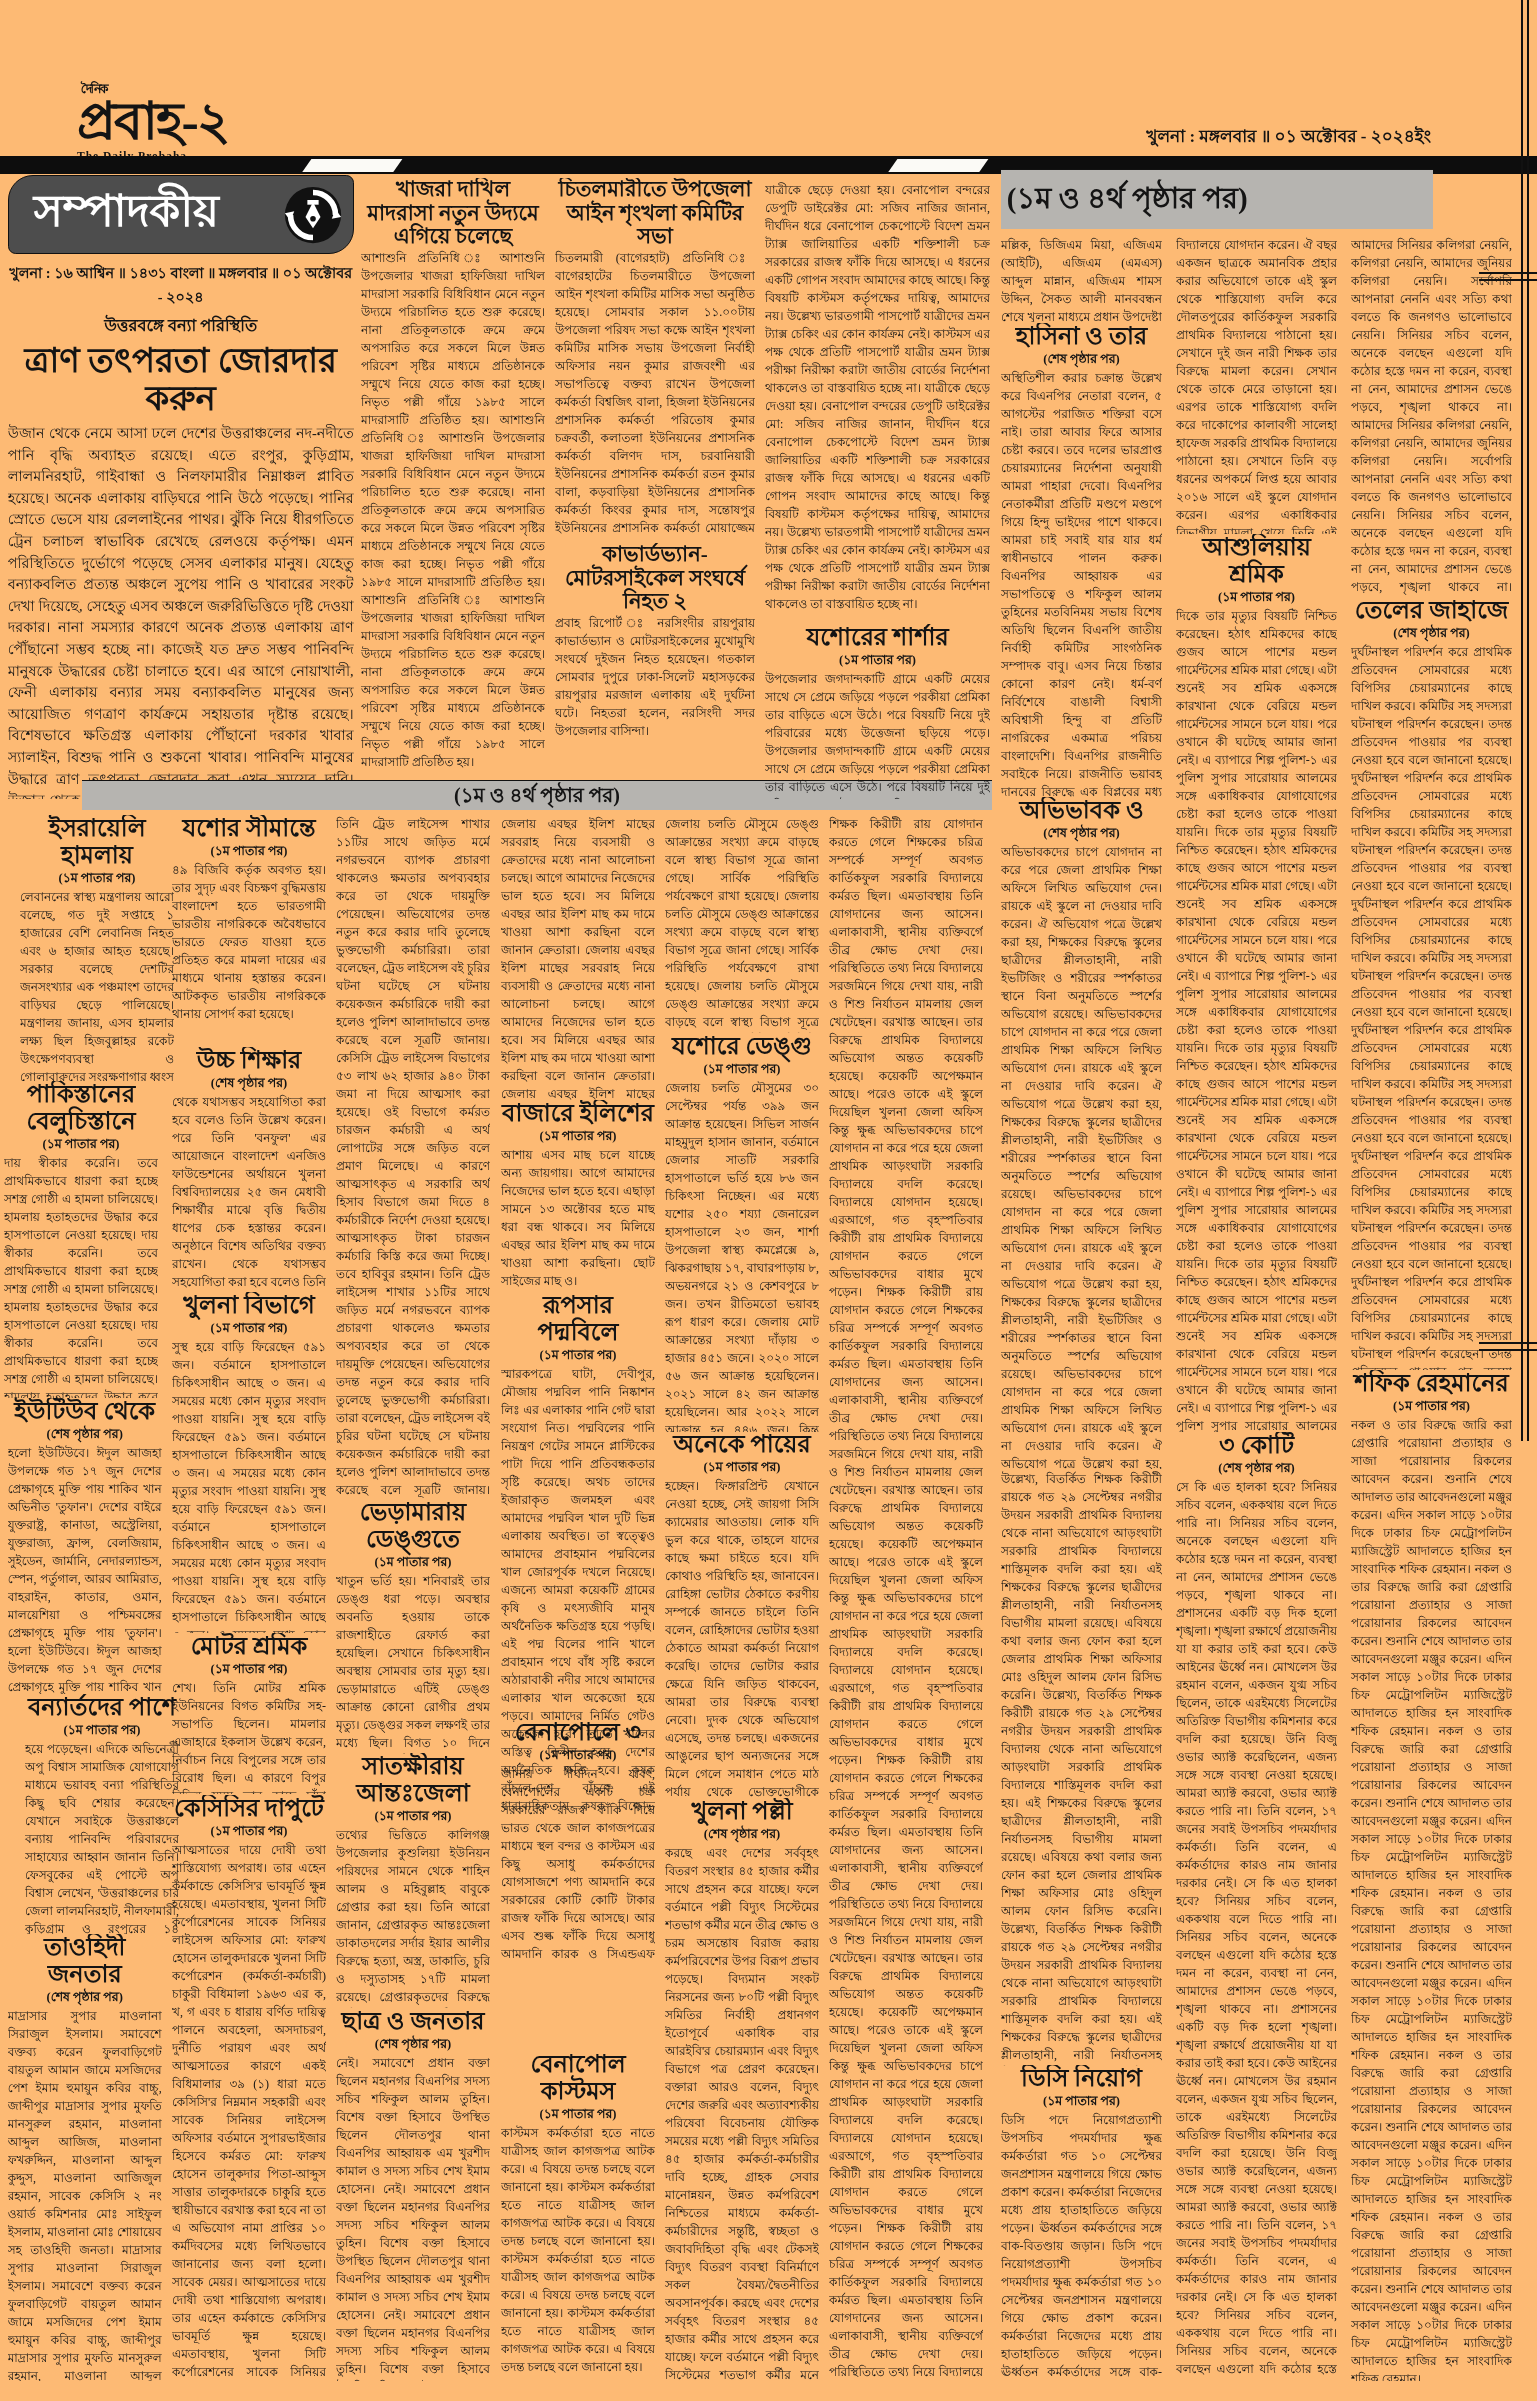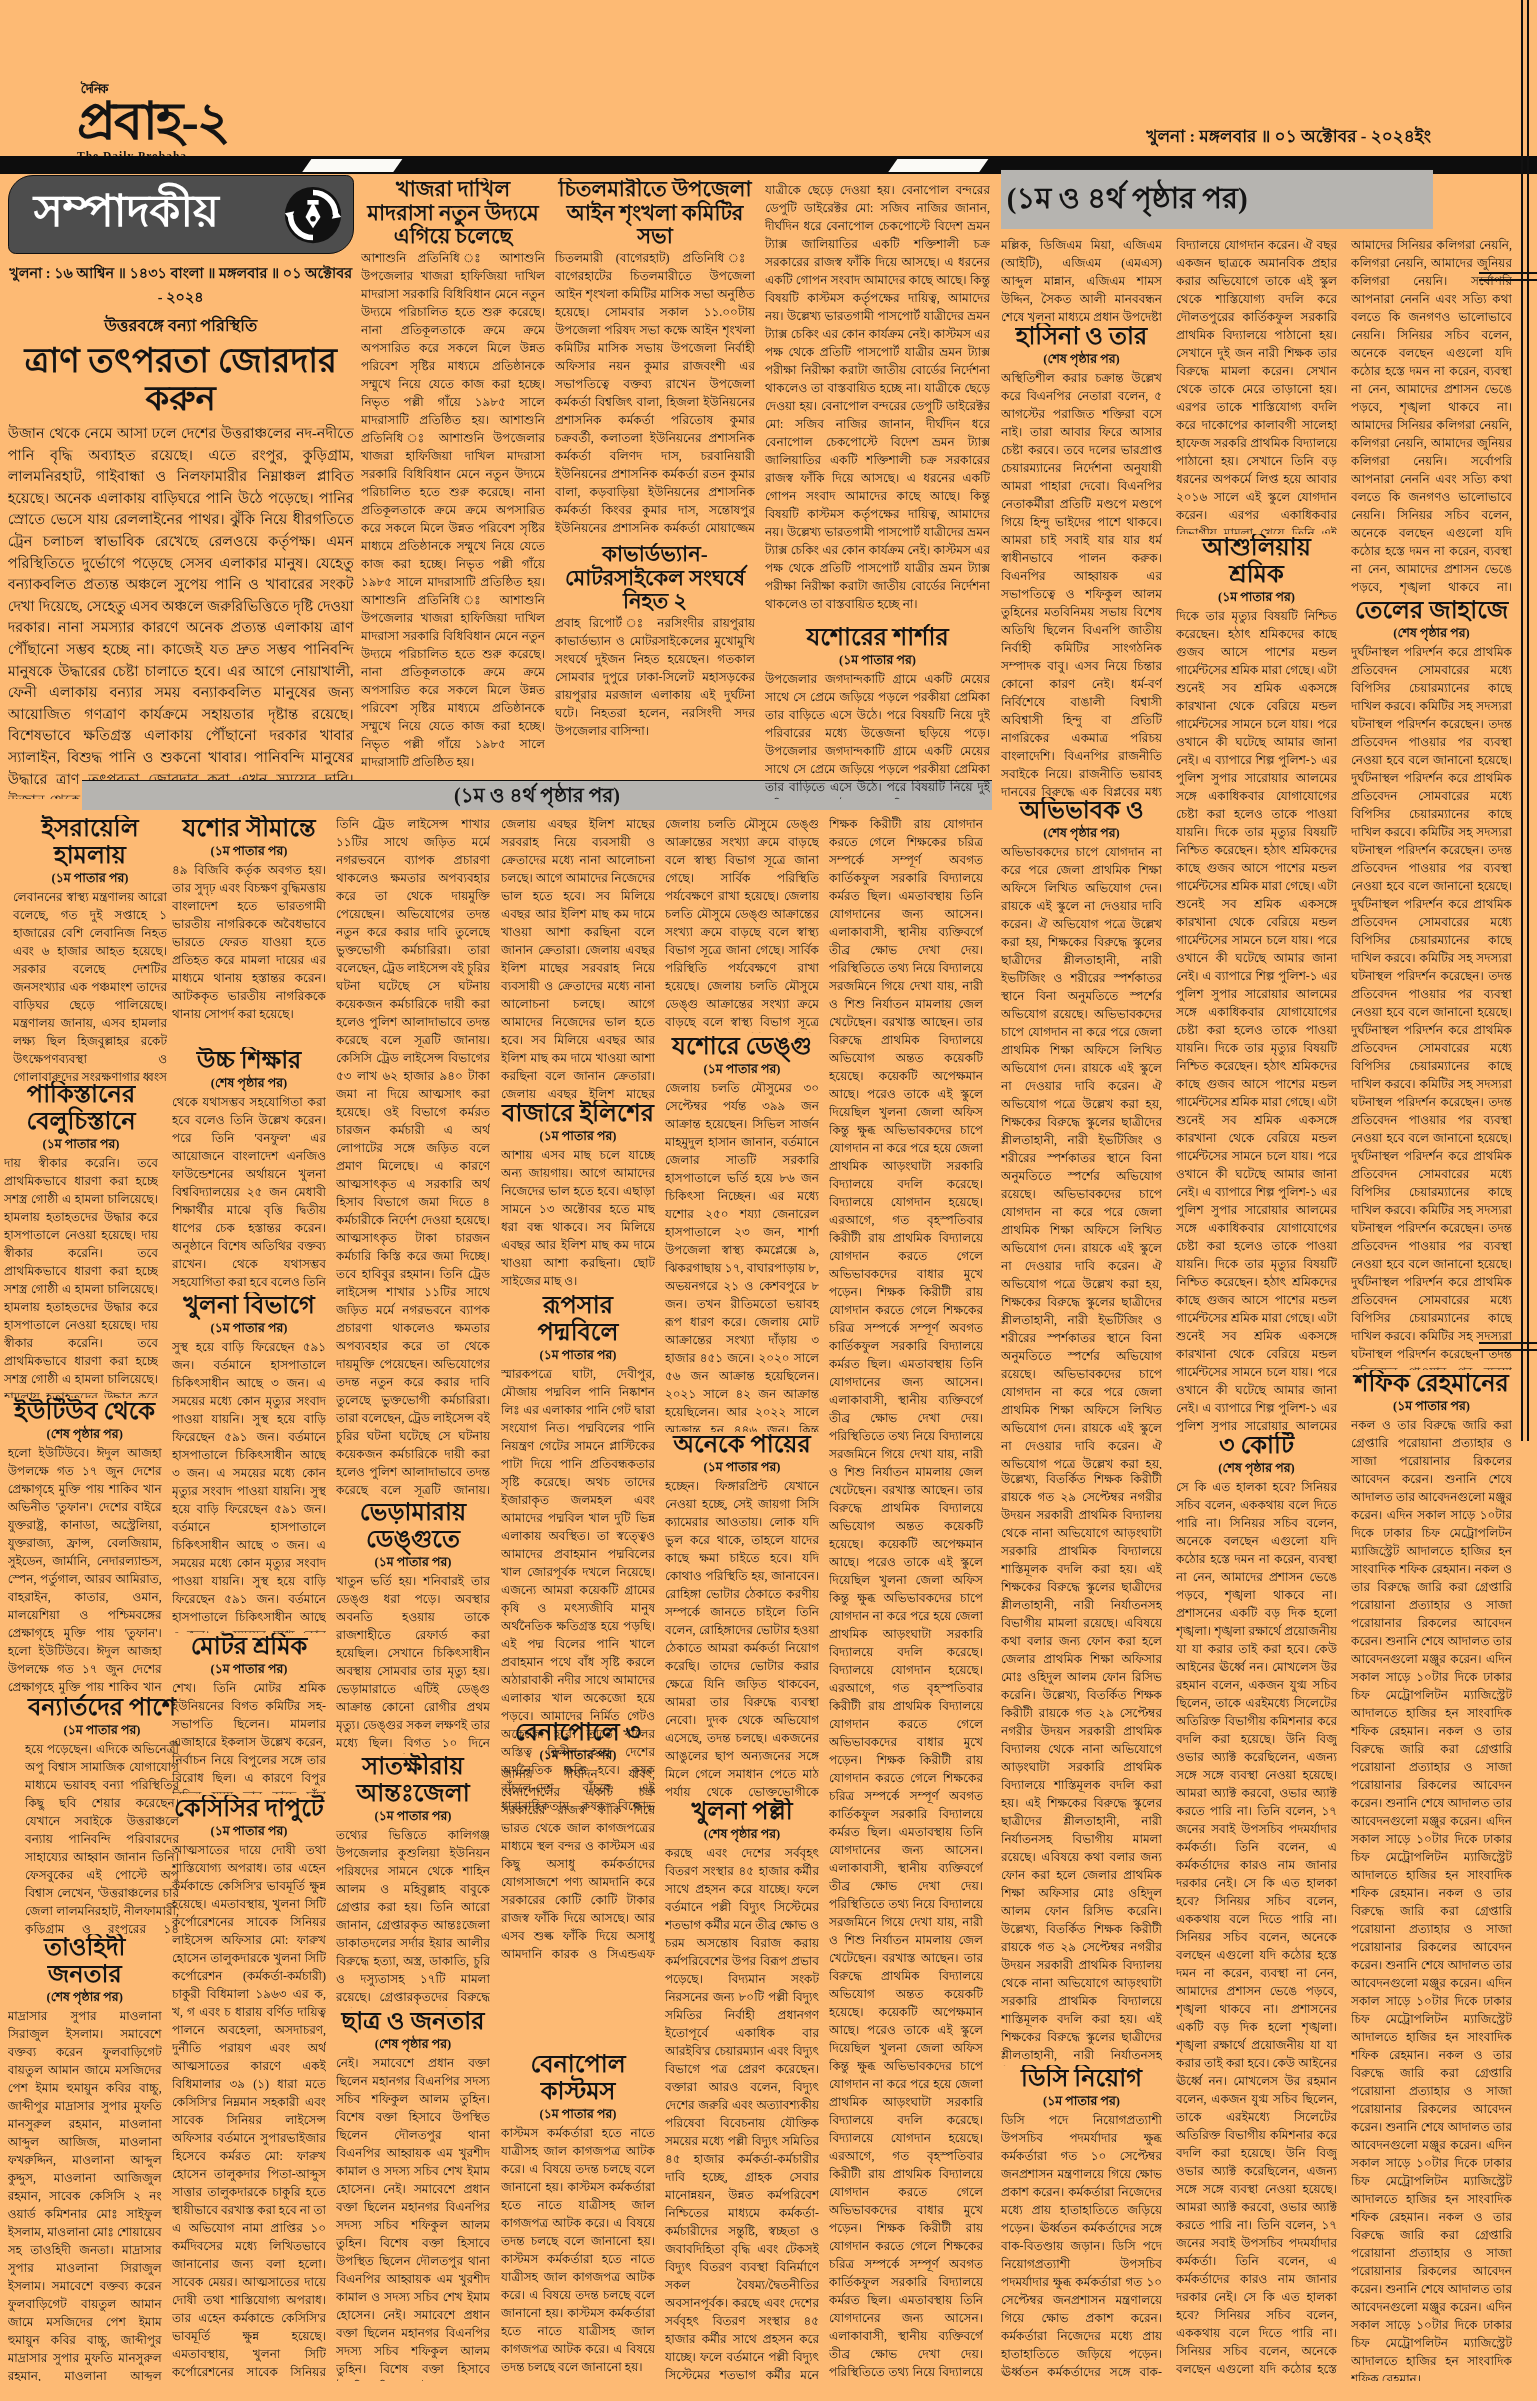--- a/index.html
+++ b/index.html
@@ -104,21 +104,21 @@
       <div class="bd">প্রবাহ রিপোর্ট ঃ নরসিংদীর রায়পুরায় কাভার্ডভ্যান ও মোটরসাইকেলের মুখোমুখি সংঘর্ষে দুইজন নিহত হয়েছেন। গতকাল সোমবার দুপুরে ঢাকা-সিলেট মহাসড়কের রায়পুরার মরজাল এলাকায় এই দুর্ঘটনা ঘটে। নিহতরা হলেন, নরসিংদী সদর উপজেলার বাসিন্দা।</div>
     </div>
     <div class="art" style="left: 765px; top: 181px; width: 225px; height: 440px;">
       <div class="bd">যাত্রীকে ছেড়ে দেওয়া হয়। বেনাপোল বন্দরের ডেপুটি ডাইরেক্টর মো: সজিব নাজির জানান, দীর্ঘদিন ধরে বেনাপোল চেকপোস্টে বিদেশ ভ্রমন ট্যাক্স জালিয়াতির একটি শক্তিশালী চক্র সরকারের রাজস্ব ফাঁকি দিয়ে আসছে। এ ধরনের একটি গোপন সংবাদ আমাদের কাছে আছে। কিন্তু বিষয়টি কাস্টমস কর্তৃপক্ষের দায়িত্ব, আমাদের নয়। উল্লেখ্য ভারতগামী পাসপোর্ট যাত্রীদের ভ্রমন ট্যাক্স চেকিং এর কোন কার্যক্রম নেই। কাস্টমস এর পক্ষ থেকে প্রতিটি পাসপোর্ট যাত্রীর ভ্রমন ট্যাক্স পরীক্ষা নিরীক্ষা করাটা জাতীয় বোর্ডের নির্দেশনা থাকলেও তা বাস্তবায়িত হচ্ছে না। যাত্রীকে ছেড়ে দেওয়া হয়। বেনাপোল বন্দরের ডেপুটি ডাইরেক্টর মো: সজিব নাজির জানান, দীর্ঘদিন ধরে বেনাপোল চেকপোস্টে বিদেশ ভ্রমন ট্যাক্স জালিয়াতির একটি শক্তিশালী চক্র সরকারের রাজস্ব ফাঁকি দিয়ে আসছে। এ ধরনের একটি গোপন সংবাদ আমাদের কাছে আছে। কিন্তু বিষয়টি কাস্টমস কর্তৃপক্ষের দায়িত্ব, আমাদের নয়। উল্লেখ্য ভারতগামী পাসপোর্ট যাত্রীদের ভ্রমন ট্যাক্স চেকিং এর কোন কার্যক্রম নেই। কাস্টমস এর পক্ষ থেকে প্রতিটি পাসপোর্ট যাত্রীর ভ্রমন ট্যাক্স পরীক্ষা নিরীক্ষা করাটা জাতীয় বোর্ডের নির্দেশনা থাকলেও তা বাস্তবায়িত হচ্ছে না।</div>
     </div>
     <div class="art" style="left: 765px; top: 624px; width: 225px; height: 175px;">
       <div class="hl">যশোরের শার্শার</div>
       <div class="tag">(১ম পাতার পর)</div>
       <div class="bd">উপজেলার জগদান্দকাটি গ্রামে একটি মেয়ের সাথে সে প্রেমে জড়িয়ে পড়লে পরকীয়া প্রেমিকা তার বাড়িতে এসে উঠে। পরে বিষয়টি নিয়ে দুই পরিবারের মধ্যে উত্তেজনা ছড়িয়ে পড়ে। উপজেলার জগদান্দকাটি গ্রামে একটি মেয়ের সাথে সে প্রেমে জড়িয়ে পড়লে পরকীয়া প্রেমিকা তার বাড়িতে এসে উঠে। পরে বিষয়টি নিয়ে দুই পরিবারের মধ্যে উত্তেজনা ছড়িয়ে পড়ে।</div>
     </div>
-    <div class="art" style="left: 13px; top: 815px; width: 154px; height: 266px;">
+    <div class="art" style="left: 20px; top: 815px; width: 154px; height: 266px;">
       <div class="hl">ইসরায়েলি হামলায়</div>
       <div class="tag">(১ম পাতার পর)</div>
       <div class="bd">লেবাননের স্বাস্থ্য মন্ত্রণালয় আরো বলেছে, গত দুই সপ্তাহে ১ হাজারের বেশি লেবানিজ নিহত এবং ৬ হাজার আহত হয়েছে। সরকার বলেছে দেশটির জনসংখ্যার এক পঞ্চমাংশ তাদের বাড়িঘর ছেড়ে পালিয়েছে। মন্ত্রণালয় জানায়, এসব হামলার লক্ষ্য ছিল হিজবুল্লাহর রকেট উৎক্ষেপণব্যবস্থা ও গোলাবারুদের সংরক্ষণাগার ধ্বংস করা। এতে নতুন করে হতাহতের ঘটনা ঘটেছে। এসব হামলায় হিজবুল্লাহর শীর্ষ পর্যায়ের আরেক নেতা নাবিল কাওক নিহত হয়েছে বলে দাবি ইসরায়েলের।</div>
     </div>
     <div class="art" style="left: 4px; top: 1081px; width: 154px; height: 317px;">
       <div class="hl">পাকিস্তানের বেলুচিস্তানে</div>
       <div class="tag">(১ম পাতার পর)</div>
       <div class="bd">দায় স্বীকার করেনি। তবে প্রাথমিকভাবে ধারণা করা হচ্ছে সশস্ত্র গোষ্ঠী এ হামলা চালিয়েছে। হামলায় হতাহতদের উদ্ধার করে হাসপাতালে নেওয়া হয়েছে। দায় স্বীকার করেনি। তবে প্রাথমিকভাবে ধারণা করা হচ্ছে সশস্ত্র গোষ্ঠী এ হামলা চালিয়েছে। হামলায় হতাহতদের উদ্ধার করে হাসপাতালে নেওয়া হয়েছে। দায় স্বীকার করেনি। তবে প্রাথমিকভাবে ধারণা করা হচ্ছে সশস্ত্র গোষ্ঠী এ হামলা চালিয়েছে। হামলায় হতাহতদের উদ্ধার করে হাসপাতালে নেওয়া হয়েছে।</div>
     </div>
     <div class="art" style="left: 7.7px; top: 1398px; width: 154px; height: 296px;">

